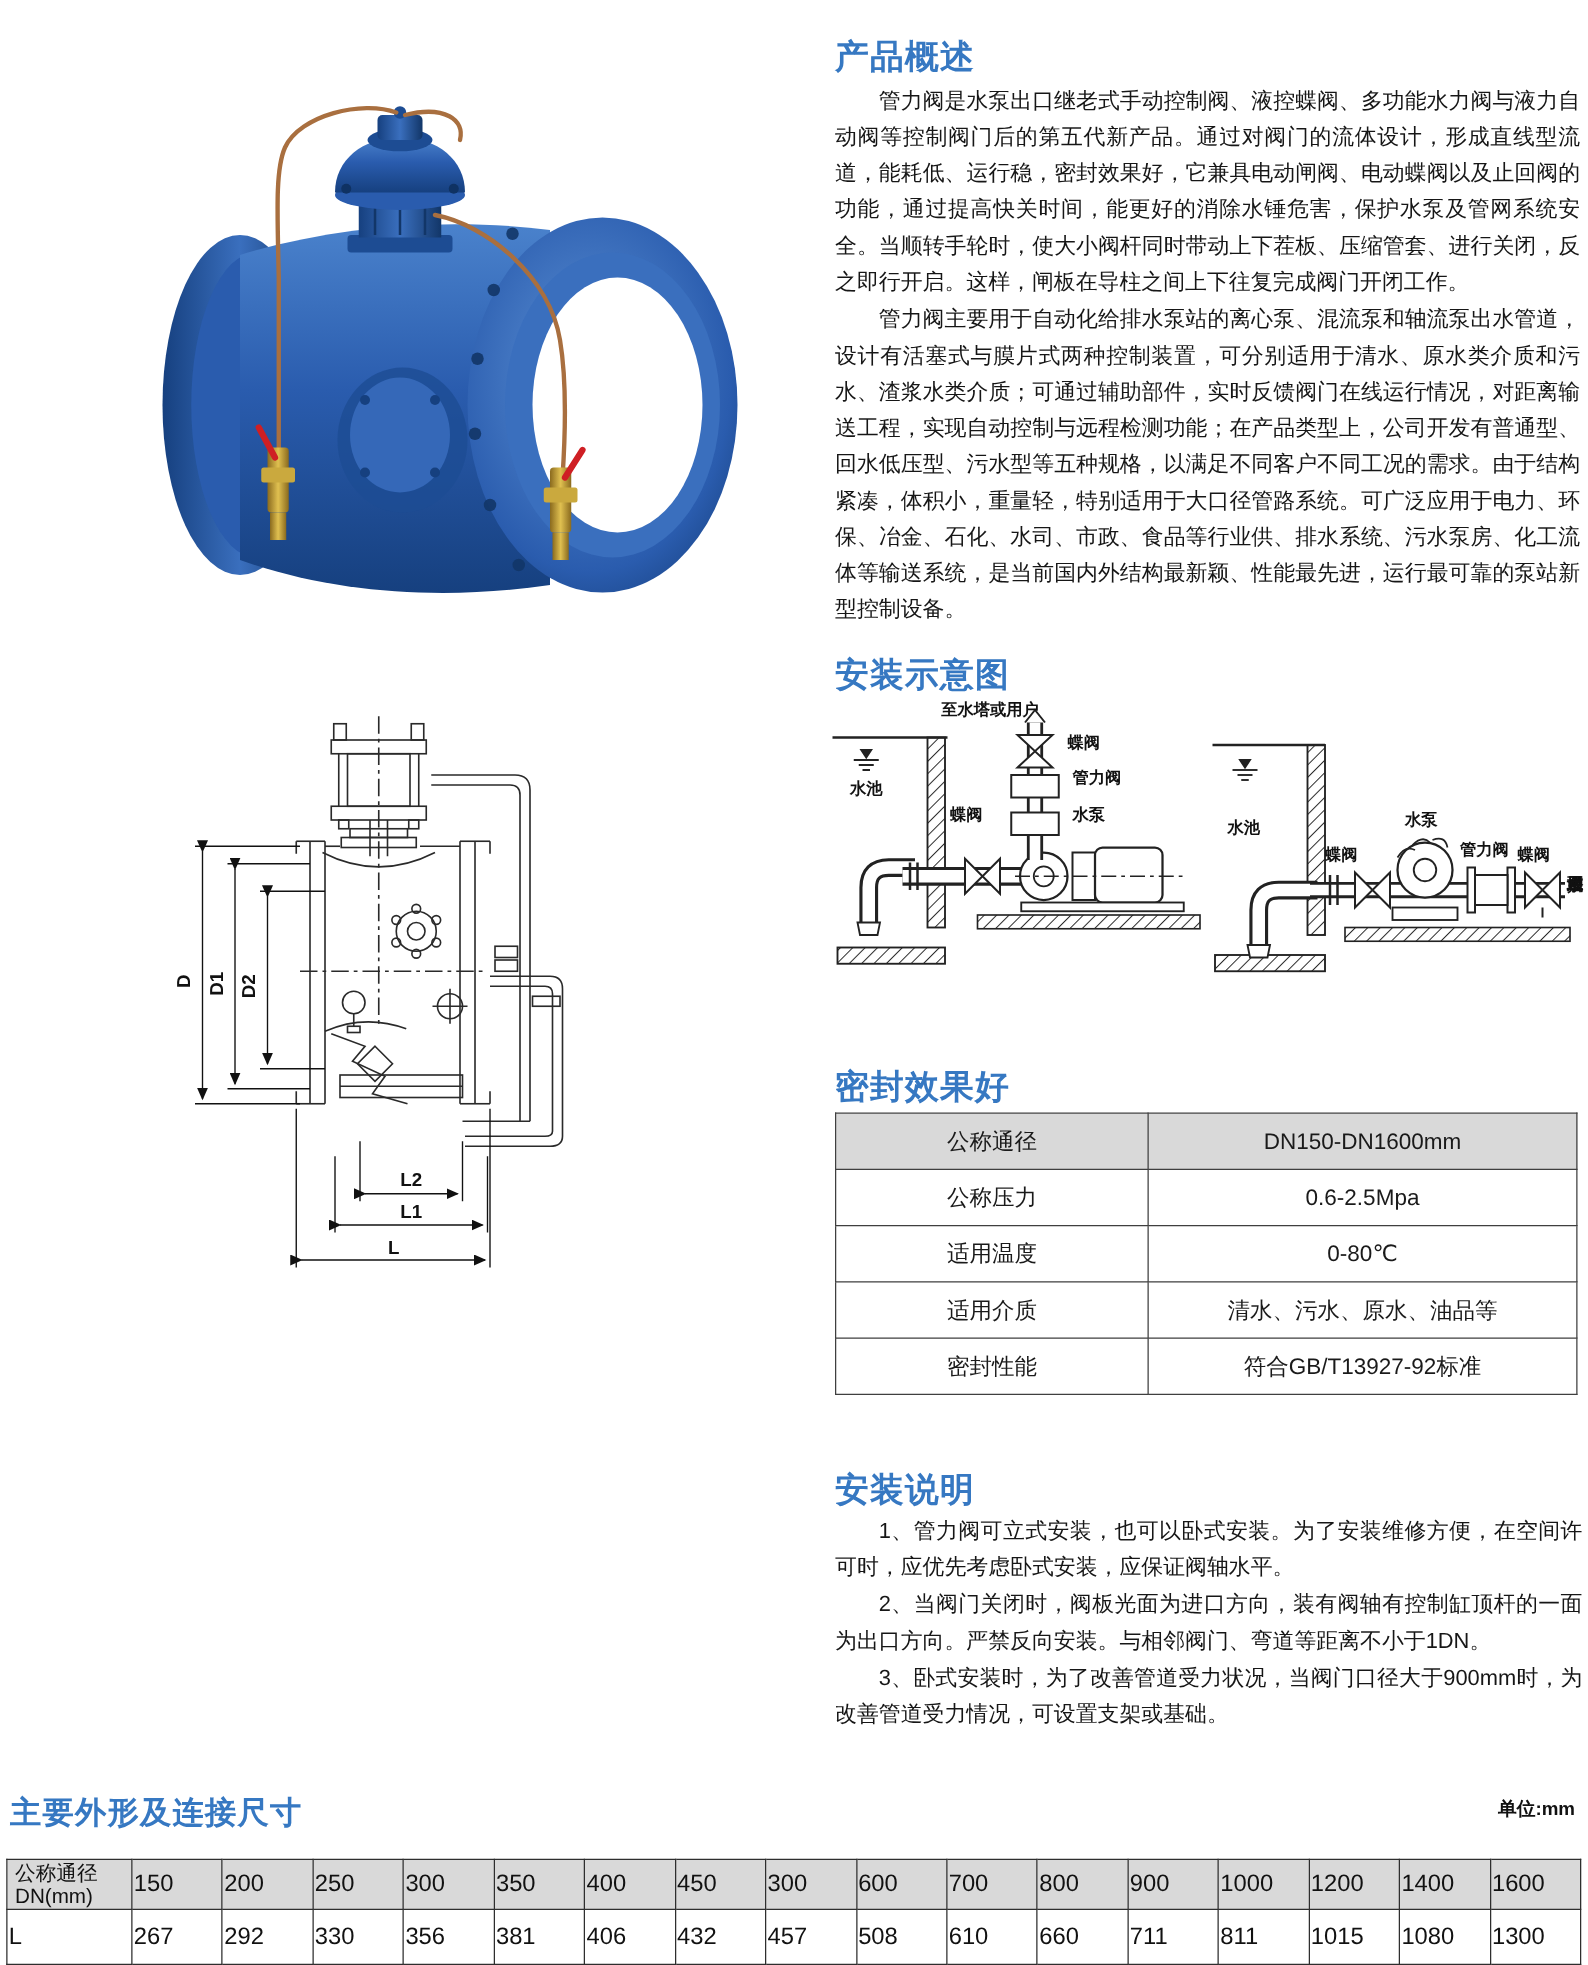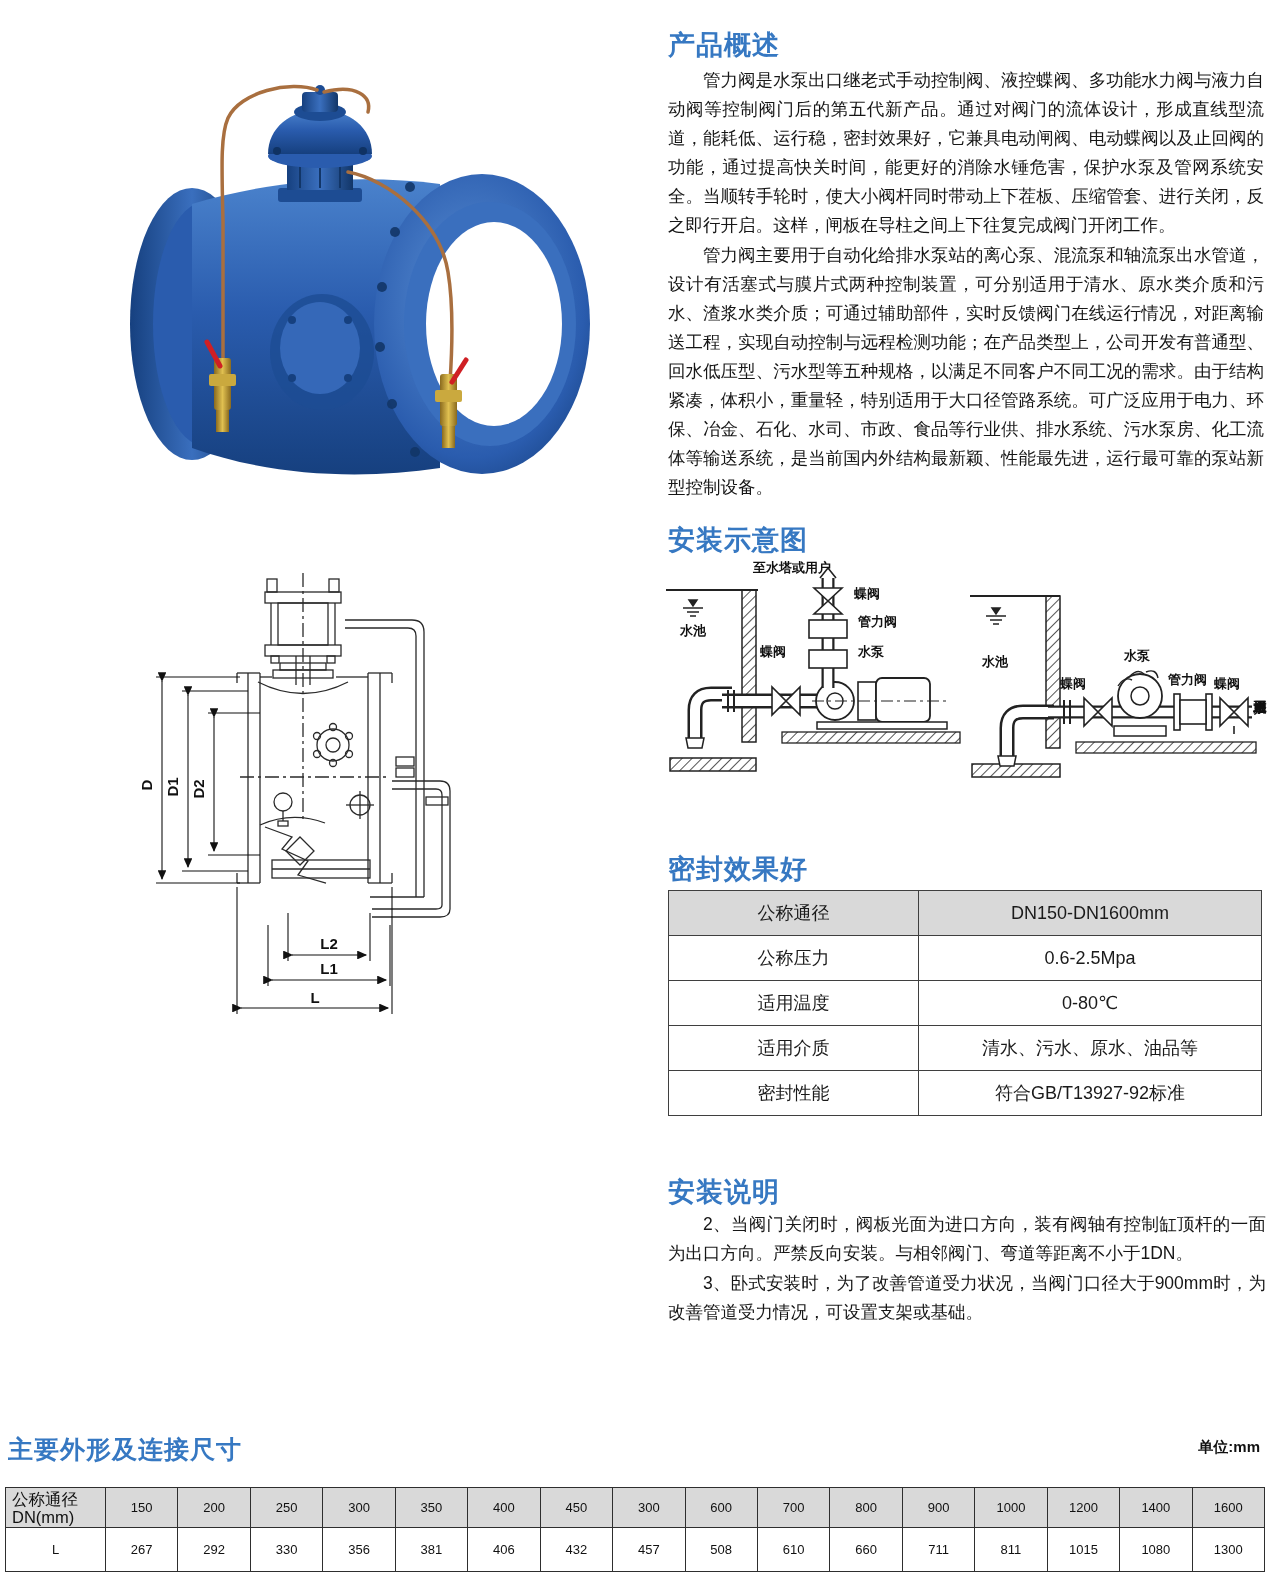--- a/index.html
+++ b/index.html
@@ -10,21 +10,21 @@
   h2.sec-sm{margin:0;font-size:25px;font-weight:bold;color:#3678c2;letter-spacing:1px;}
   .bodytext{font-size:17.5px;line-height:29px;text-align:justify;color:#161616;}
   .bodytext p{margin:0 0 1px 0;text-indent:2em;}
   
   table.params{border-collapse:collapse;width:594px;table-layout:fixed;}
   table.params td{border:1.6px solid #3f3f3f;text-align:center;font-size:18px;height:42px;background:#fff;color:#1a1a1a;}
   table.params tr.hd td{background:#d9d9d9;}
   table.params td.c1{width:247px;}
   
   table.dims{border-collapse:collapse;width:1260px;table-layout:fixed;}
-  table.dims td{border:1.6px solid #2e2e2e;text-align:center;font-size:13px;background:#fff;color:#111;}
+  table.dims td{border:1.6px solid #2e2e2e;font-size:19px;background:#fff;color:#111;}
   table.dims tr.hd td{background:#d9d9d9;height:37px;}
   table.dims tr.vals td{height:41px;}
   table.dims td.corner{width:92px;text-align:left;padding-left:6px;font-size:16.5px;line-height:18px;}
   .unit{font-size:15px;color:#111;font-weight:bold;}
   svg text{font-family:"Liberation Sans","DejaVu Sans",sans-serif;}
   .dlabel{font-size:13px;font-weight:bold;fill:#111;}
   .dimtxt{font-size:15px;font-weight:bold;fill:#111;}
   .vert{writing-mode:vertical-rl;text-orientation:upright;}
 </style>
 </head>
@@ -367,20 +367,21 @@
       <tr>
         <td class="c1">密封性能</td>
         <td>符合GB/T13927-92标准</td>
       </tr>
     </tbody>
   </table>
 
   <h2 class="sec abs" style="left:668px;top:1174px;">安装说明</h2>
 
   <div class="abs bodytext" style="left:668px;top:1210px;width:598px;">
+    <p>1、管力阀可立式安装，也可以卧式安装。为了安装维修方便，在空间许可时，应优先考虑卧式安装，应保证阀轴水平。</p>
     <p>2、当阀门关闭时，阀板光面为进口方向，装有阀轴有控制缸顶杆的一面为出口方向。严禁反向安装。与相邻阀门、弯道等距离不小于1DN。</p>
     <p>3、卧式安装时，为了改善管道受力状况，当阀门口径大于900mm时，为改善管道受力情况，可设置支架或基础。</p>
   </div>
 
   <h2 class="sec-sm abs" style="left:8px;top:1433px;">主要外形及连接尺寸</h2>
   <div class="abs unit" style="right:10px;top:1438px;">单位:mm</div>
 
   <table class="dims abs" style="left:5px;top:1487px;">
     <tbody>
       <tr class="hd">

